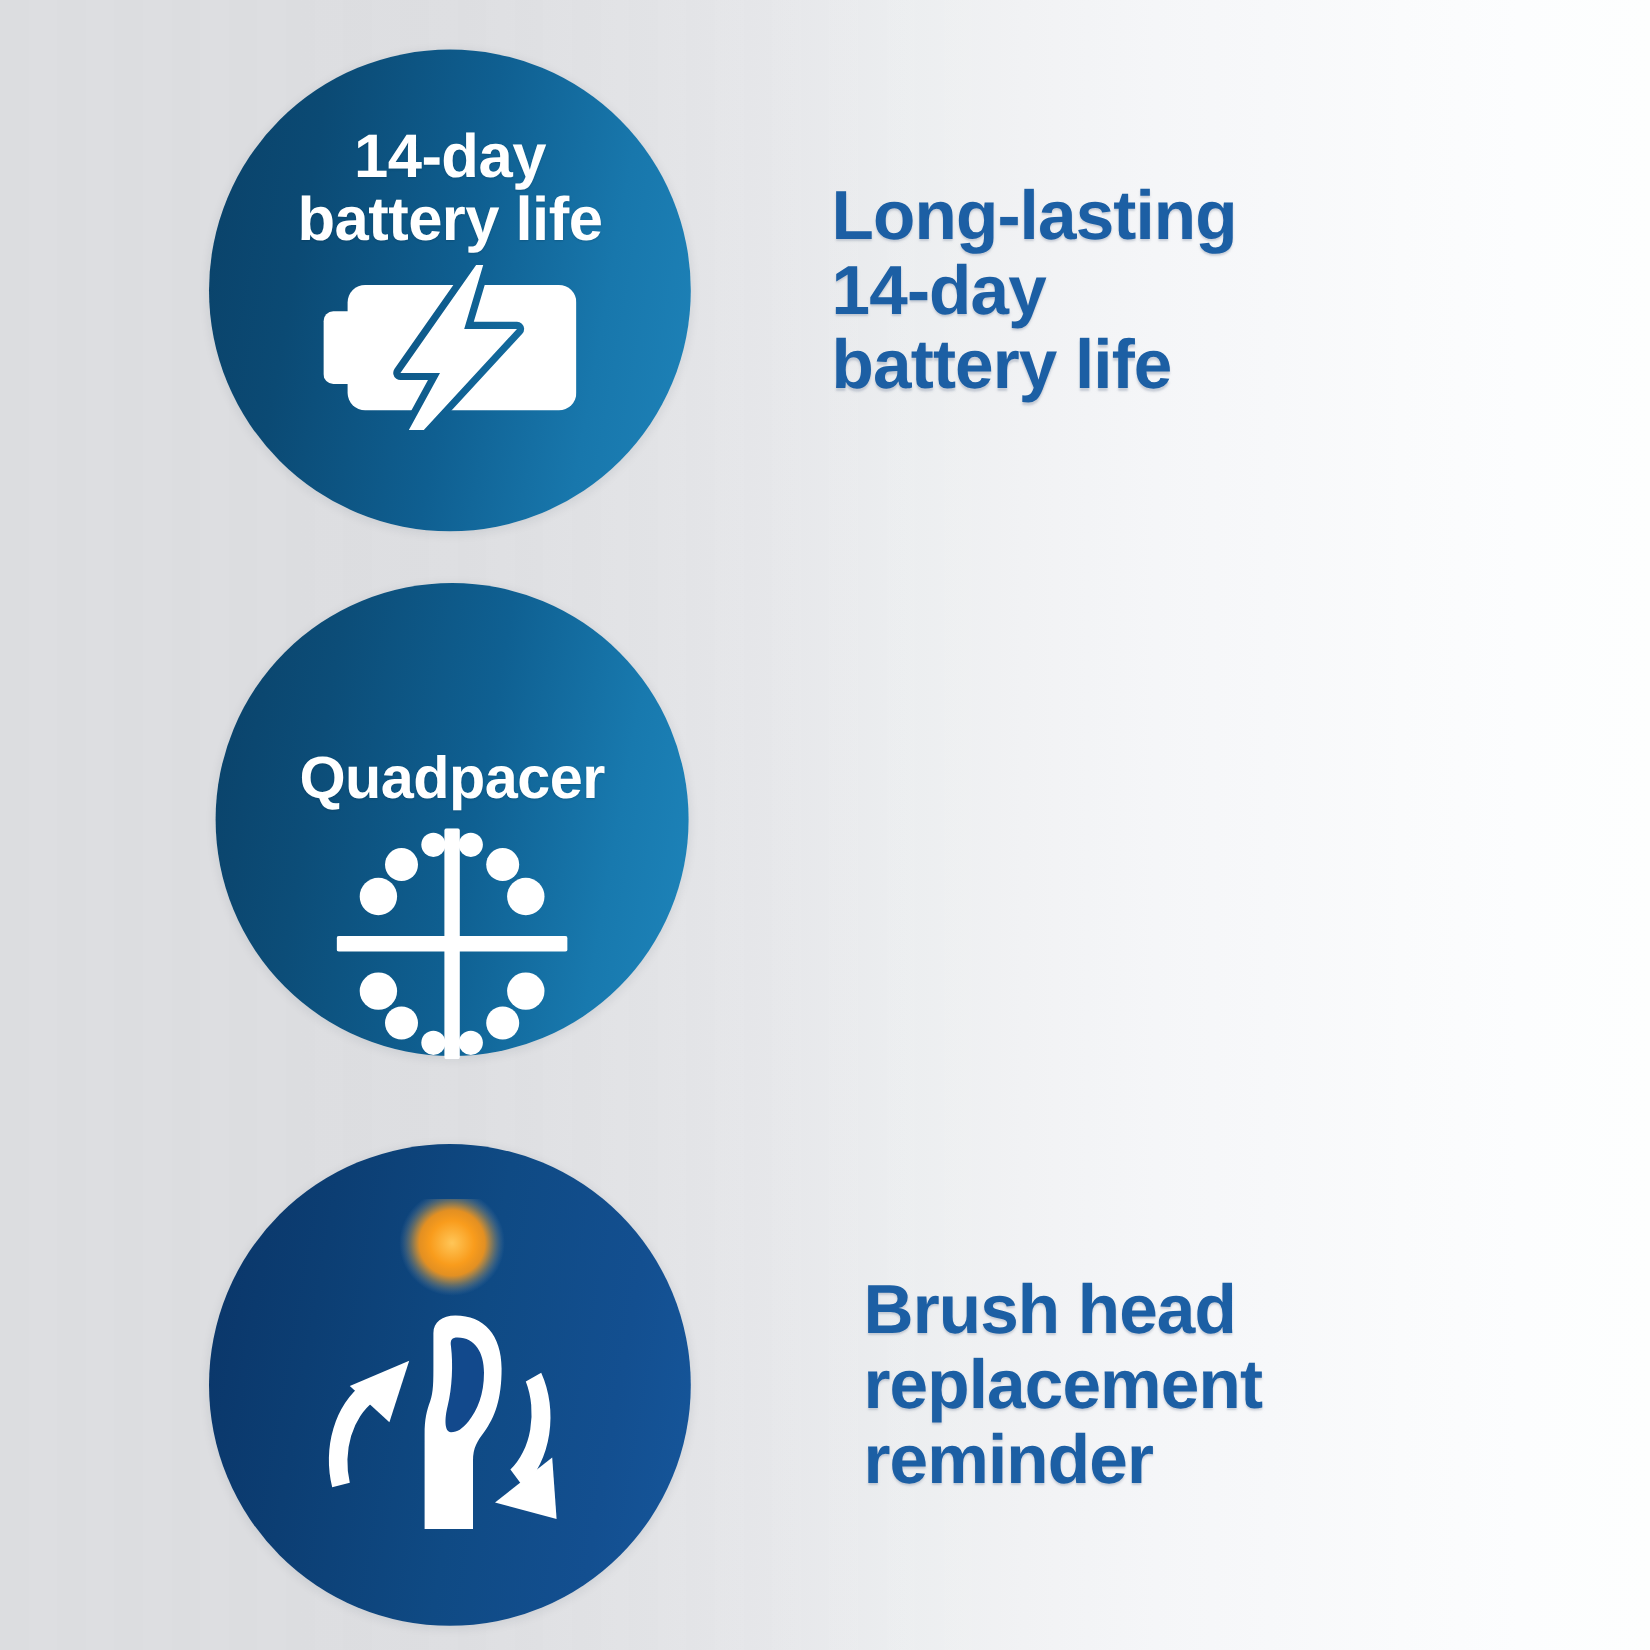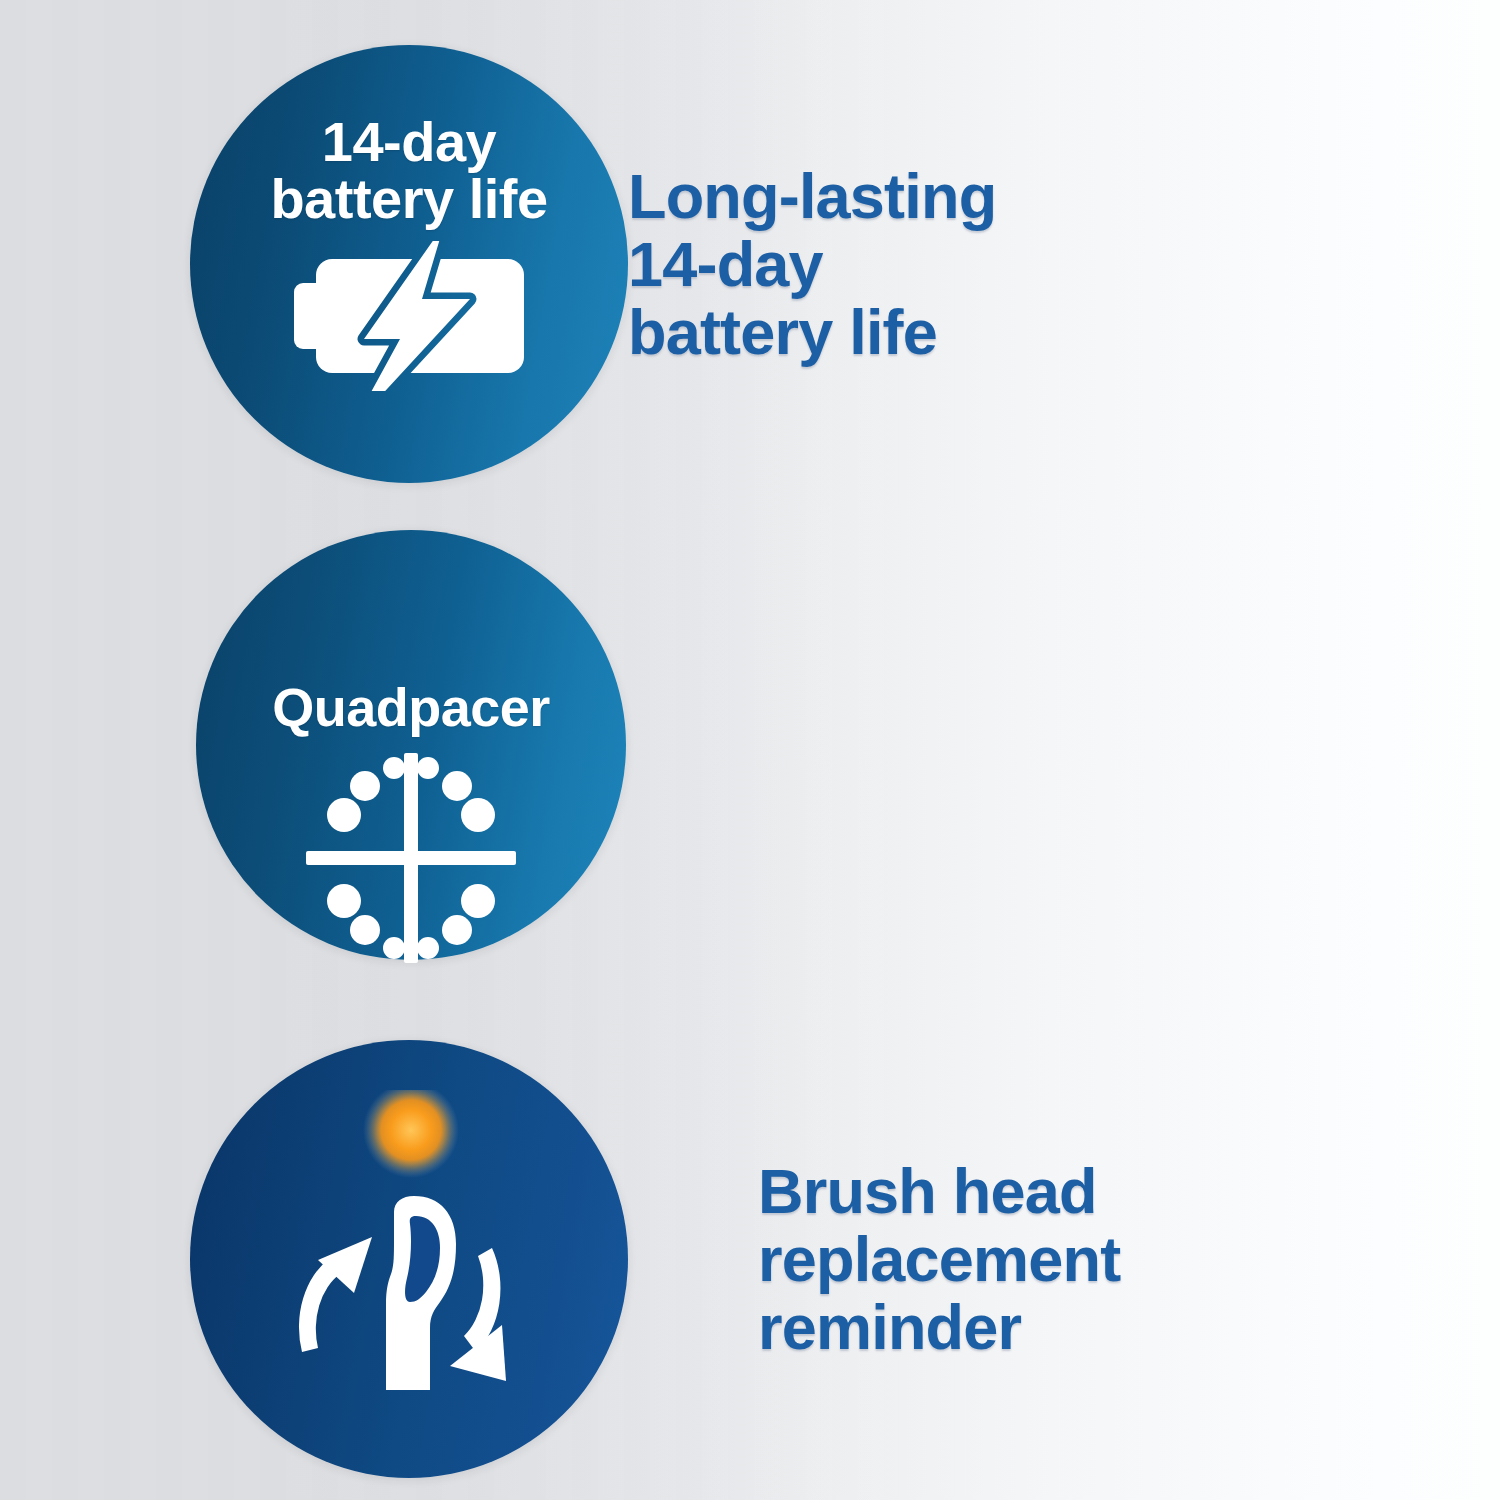--- a/index.html
+++ b/index.html
@@ -98,20 +98,21 @@
     align-items: center;
     justify-content: center;
   }
 
   .feature-text {
     color: #1c5fa4;
     font-weight: bold;
     font-size: 63px;
     line-height: 1.08;
     letter-spacing: -0.8px;
+    margin-left: 128px;
     text-shadow: 0 2px 2px rgba(160,170,185,0.55);
     white-space: pre-line;
   }
   .feature-text-2 { margin-left: 130px; }
   .feature-text-3 { margin-left: 130px; }
 </style>
 </head>
 <body>
 
 <div class="stage">
@@ -173,21 +174,21 @@
 
             <rect x="98" y="0" width="14" height="210" rx="2"></rect>
             <rect x="0" y="98" width="210" height="14" rx="2"></rect>
           </g>
         </svg>
       </div>
     </div>
 
   </div>
 
-  <div class="feature-row" style="left:190px; top:1040px; width:1290px; height:438px;">
+  <div class="feature-row" style="left:190px; top:1040px; width:1290px; height:438px;gap:27px;">
 
     <div class="badge badge-3">
       <div class="icon-wrap" style="margin-top:50px;">
         <svg width="330" height="330" viewBox="0 0 330 330">
           <defs>
             <radialGradient id="glow" cx="50%" cy="50%" r="50%">
               <stop offset="0%" stop-color="#ffc658"></stop>
               <stop offset="42%" stop-color="#f99c1c"></stop>
               <stop offset="62%" stop-color="#f5961a" stop-opacity="0.92"></stop>
               <stop offset="78%" stop-color="#e8a43c" stop-opacity="0.45"></stop>

